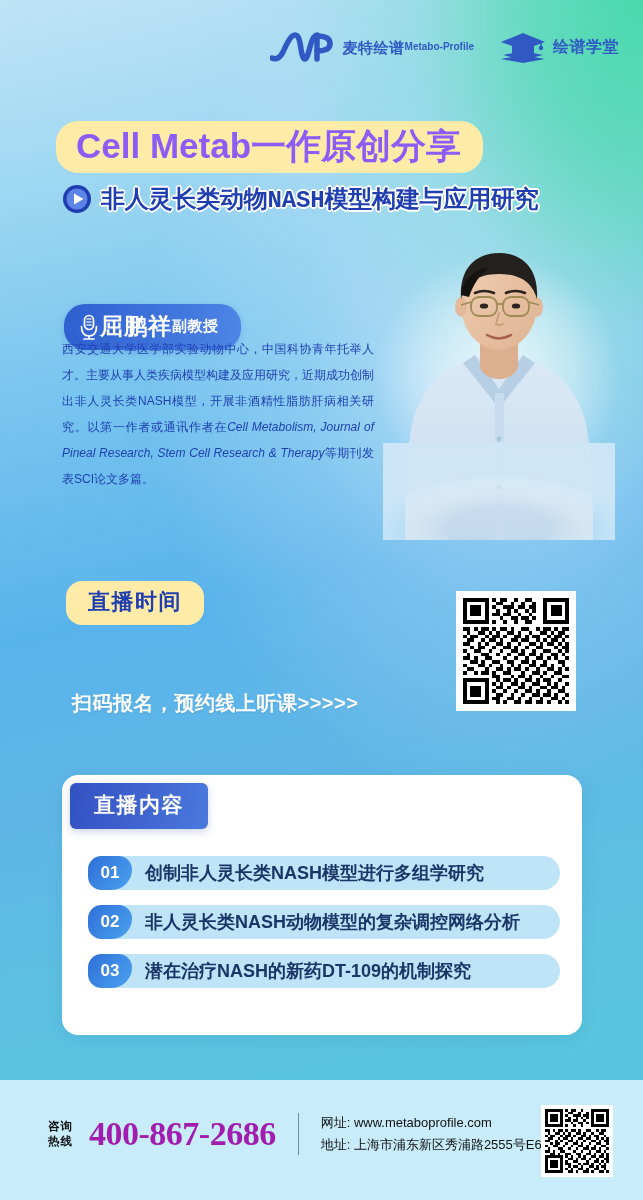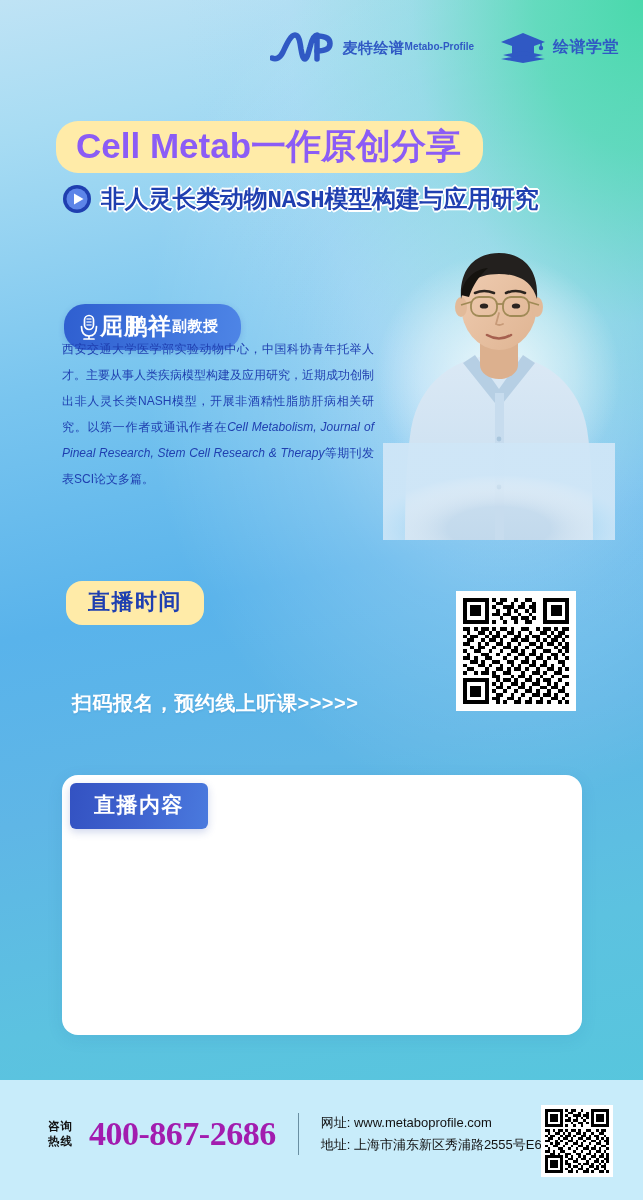--- a/index.html
+++ b/index.html
@@ -538,20 +538,37 @@
           <rect x="28" y="28" width="1" height="1"></rect>
       </g>
     </svg>
   </div>
 
   <div class="content-card"></div>
   <div class="content-badge">
     <span class="t">直播内容</span>
   </div>
 
+  <div class="items">
+    <div class="item">
+      <div class="item-pill"></div>
+      <div class="item-num">01</div>
+      <div class="item-text">创制非人灵长类NASH模型进行多组学研究</div>
+    </div>
+    <div class="item">
+      <div class="item-pill"></div>
+      <div class="item-num">02</div>
+      <div class="item-text">非人灵长类NASH动物模型的复杂调控网络分析</div>
+    </div>
+    <div class="item">
+      <div class="item-pill"></div>
+      <div class="item-num">03</div>
+      <div class="item-text">潜在治疗NASH的新药DT-109的机制探究</div>
+    </div>
+  </div>
 
   <div class="footer">
     <div class="footer-inner">
       <div class="hotline-label">
         <div>咨询</div>
         <div>热线</div>
       </div>
       <div class="hotline-num">400-867-2686</div>
       <div class="footer-divider"></div>
       <div class="footer-info">

